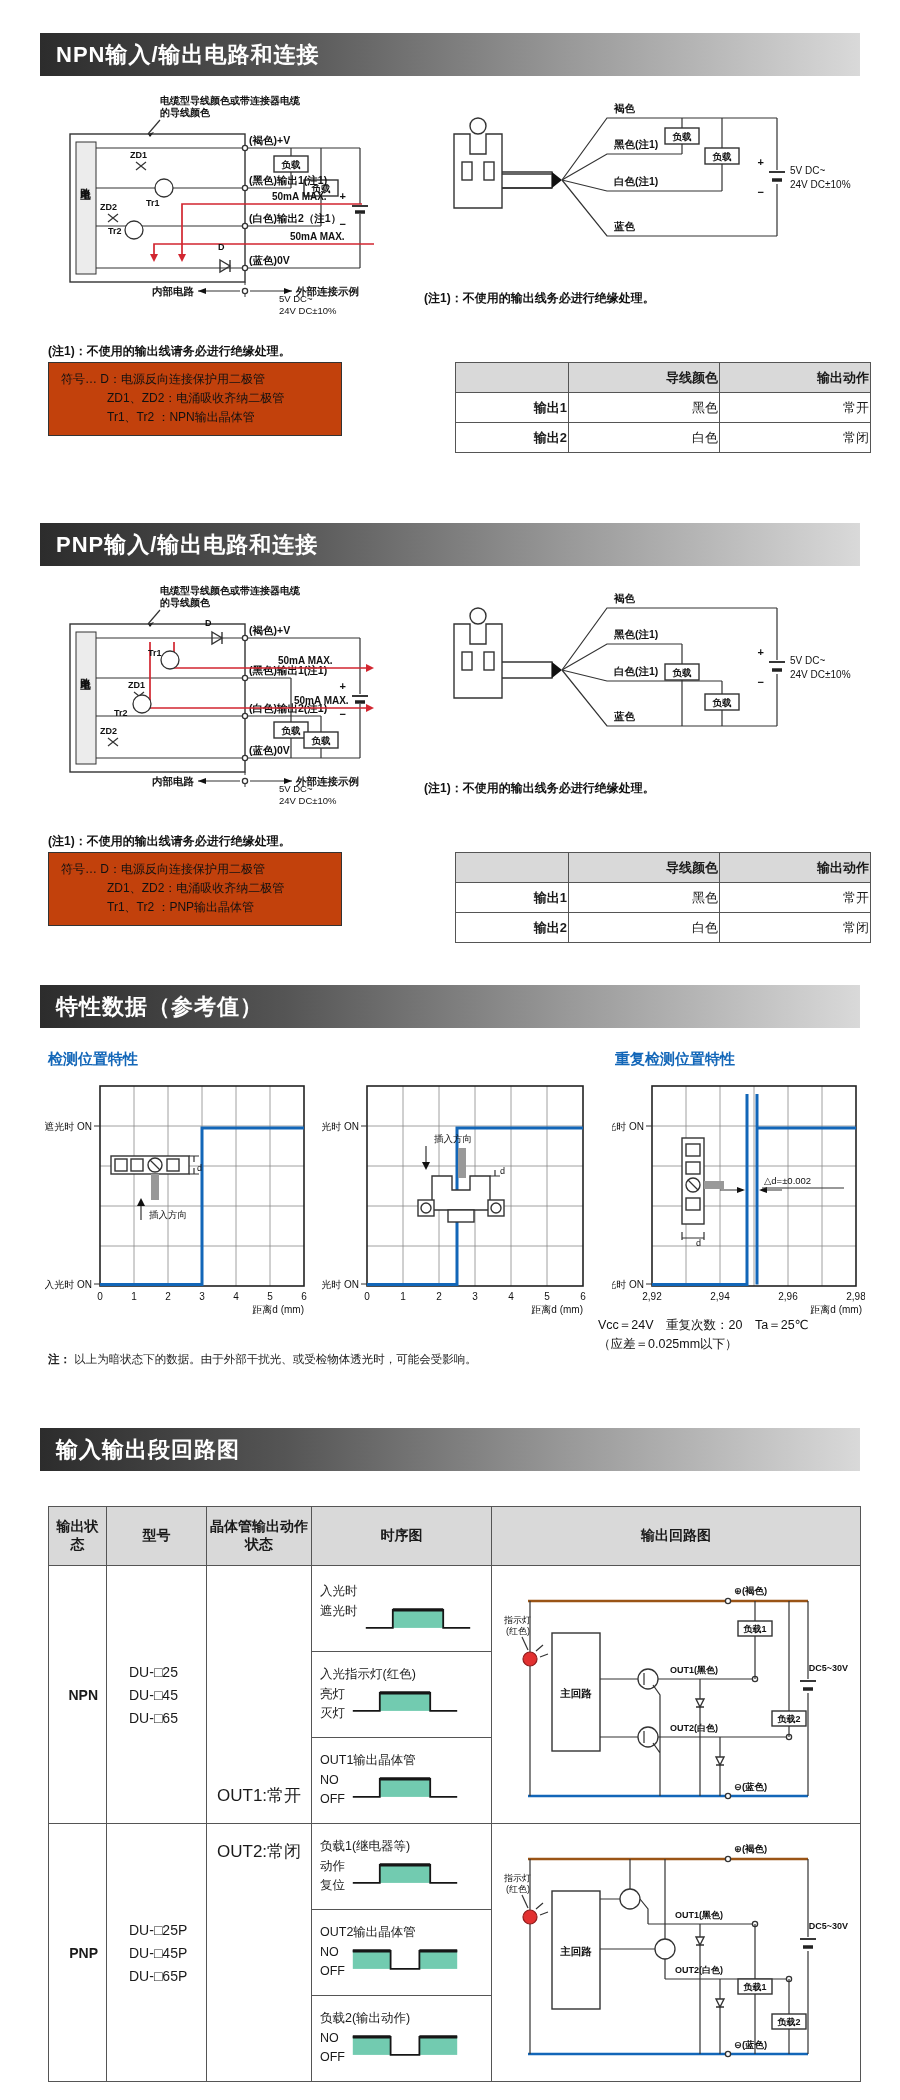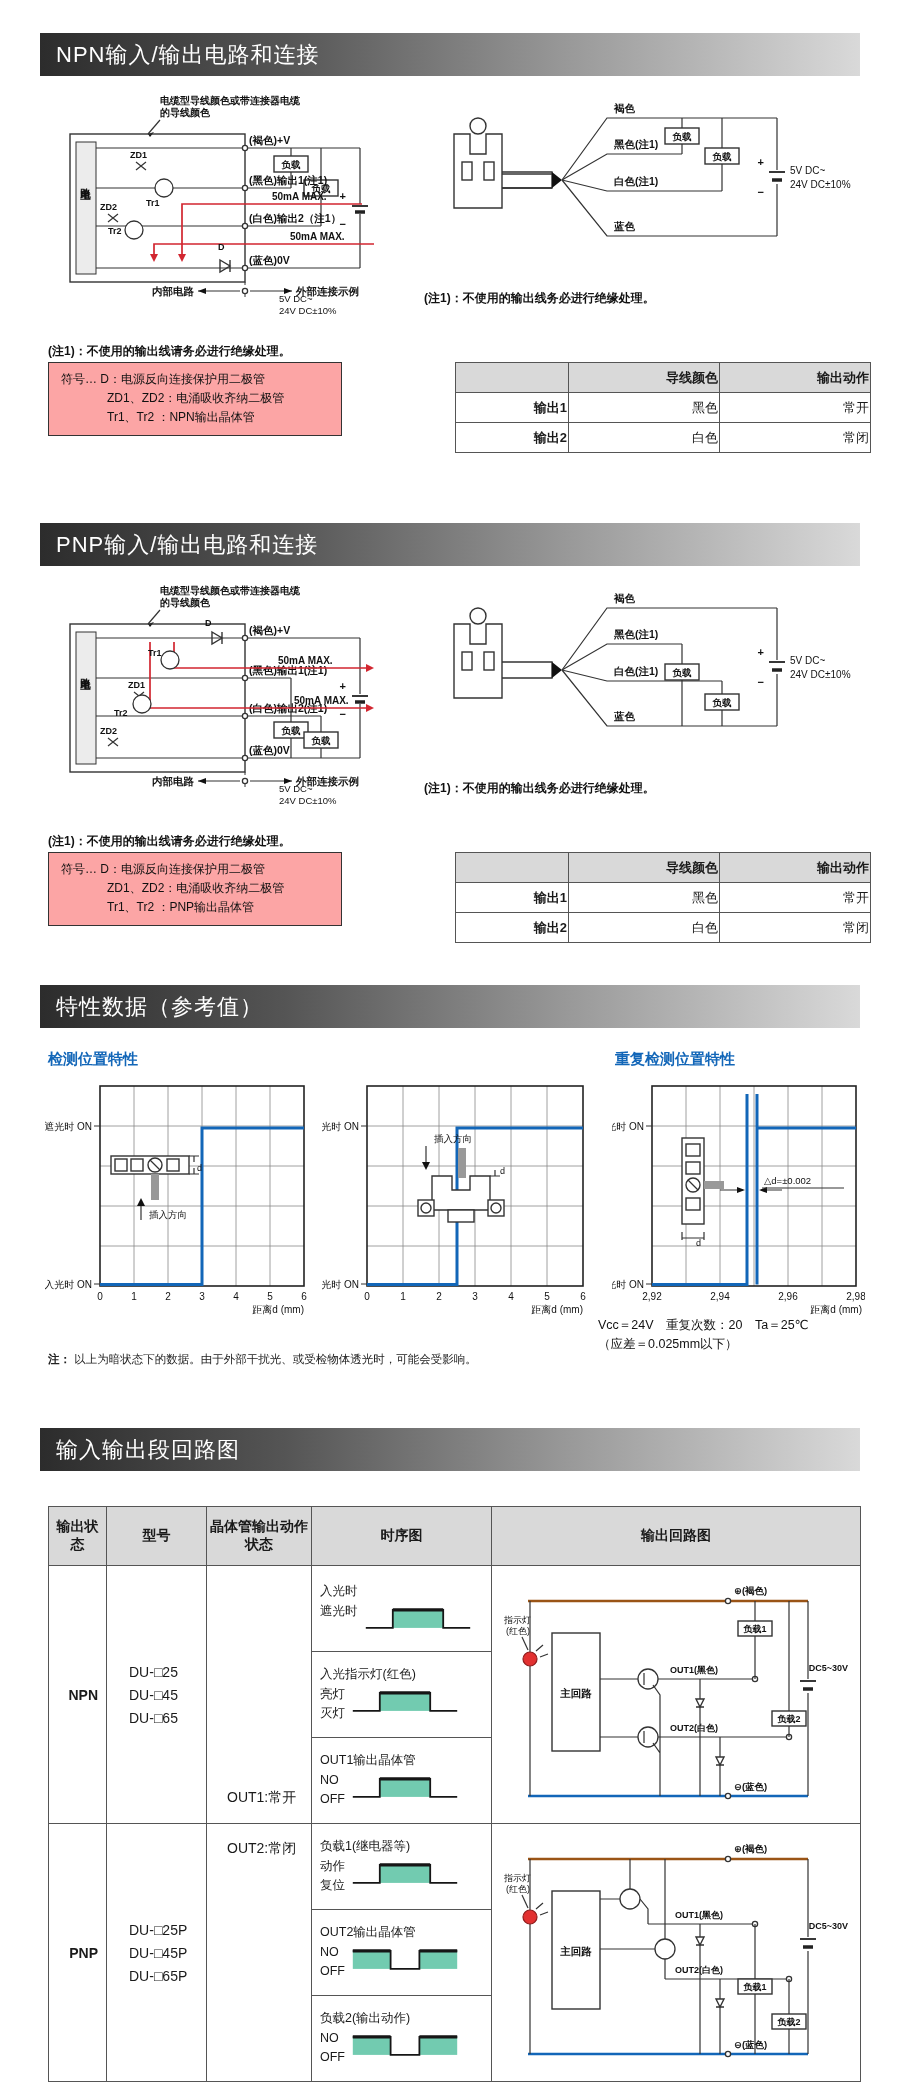--- a/index.html
+++ b/index.html
@@ -1,41 +1,41 @@
 <!DOCTYPE html>
 <html><head>
 <meta charset="utf-8">
 <style>
   body{margin:0;font-family:"Liberation Sans","DejaVu Sans",sans-serif;background:#fff;color:#1a1a1a}
   .canvas{position:relative;width:900px;height:2100px;background:#fff;overflow:hidden}
   .abs{position:absolute}
   .secbar{position:absolute;left:40px;width:820px;height:43px;
     background:linear-gradient(90deg,#2c2c2c 0%,#555 30%,#9a9a9a 65%,#d9d9d9 100%);
-    color:#fff;font-size:22px;font-weight:normal;line-height:43px;padding-left:16px;
+    color:#fff;font-size:22px;font-weight:bold;line-height:43px;padding-left:16px;
     box-sizing:border-box;letter-spacing:1px}
   .note{position:absolute;font-size:12px;font-weight:bold;color:#111}
-  .symbox{position:absolute;border:1.5px solid #333;font-size:12px;line-height:1.6;padding:7px 12px;color:#111;background:#fca5a5}
+  .symbox{position:absolute;border:1.5px solid #333;font-size:12px;line-height:1.6;padding:7px 12px;color:#111;background:#c2410c}
   .symbox .ind{padding-left:46px}
   .bluehead{position:absolute;color:#1266b8;font-weight:bold;font-size:15px}
   .wire-table{position:absolute;border-collapse:collapse;font-size:13px;text-align:right;background:#fff}
   .wire-table th,.wire-table td{border:1.6px solid #555;height:27px}
   .wire-table th{background:#d9d9d9;font-weight:bold;width:148px}
   .wire-table th.empty{width:110px}
   .wire-table td.rowhead{font-weight:bold}
   .cond{position:absolute;font-size:12.5px;color:#111;line-height:1.5}
   .bignote{position:absolute;font-size:11.5px;color:#222}
   .bignote .nl{font-weight:bold}
   .io-table{position:absolute;border-collapse:collapse;font-size:13px;table-layout:fixed;background:#fff}
   .io-table th{background:#d9d9d9;border:1.6px solid #555;font-size:14px;font-weight:bold;height:54px;padding:2px}
   .io-table td{border:1.6px solid #555;vertical-align:middle;padding:4px 8px;overflow:hidden}
   .io-table tbody tr{height:86px}
   td.state{text-align:right;font-weight:bold;font-size:14px}
   td.models{font-size:14px;padding-left:12px}
   td.models div{margin:7px 10px}
-  td.trans{font-size:14px;padding-left:20px}
+  td.trans{font-size:17px;padding-left:10px}
   td.trans.bot{vertical-align:bottom;padding-bottom:16px}
   td.trans.top{vertical-align:top;padding-top:16px}
   .tim-t{font-size:12.5px;margin-bottom:2px}
   .tim-body{display:flex;gap:6px}
   .tim-lbl{font-size:12.5px;line-height:1.55;flex:0 0 auto}
   svg text{font-family:"Liberation Sans","DejaVu Sans",sans-serif;fill:#111}
   .t9{font-size:9px}.t95{font-size:9.5px}.t10{font-size:10px}.t105{font-size:10.5px}.t11{font-size:11px}
   .b{font-weight:bold}
   .ln{stroke:#333;stroke-width:1.2;fill:none}
   .ln2{stroke:#222;stroke-width:1.8;fill:none}

